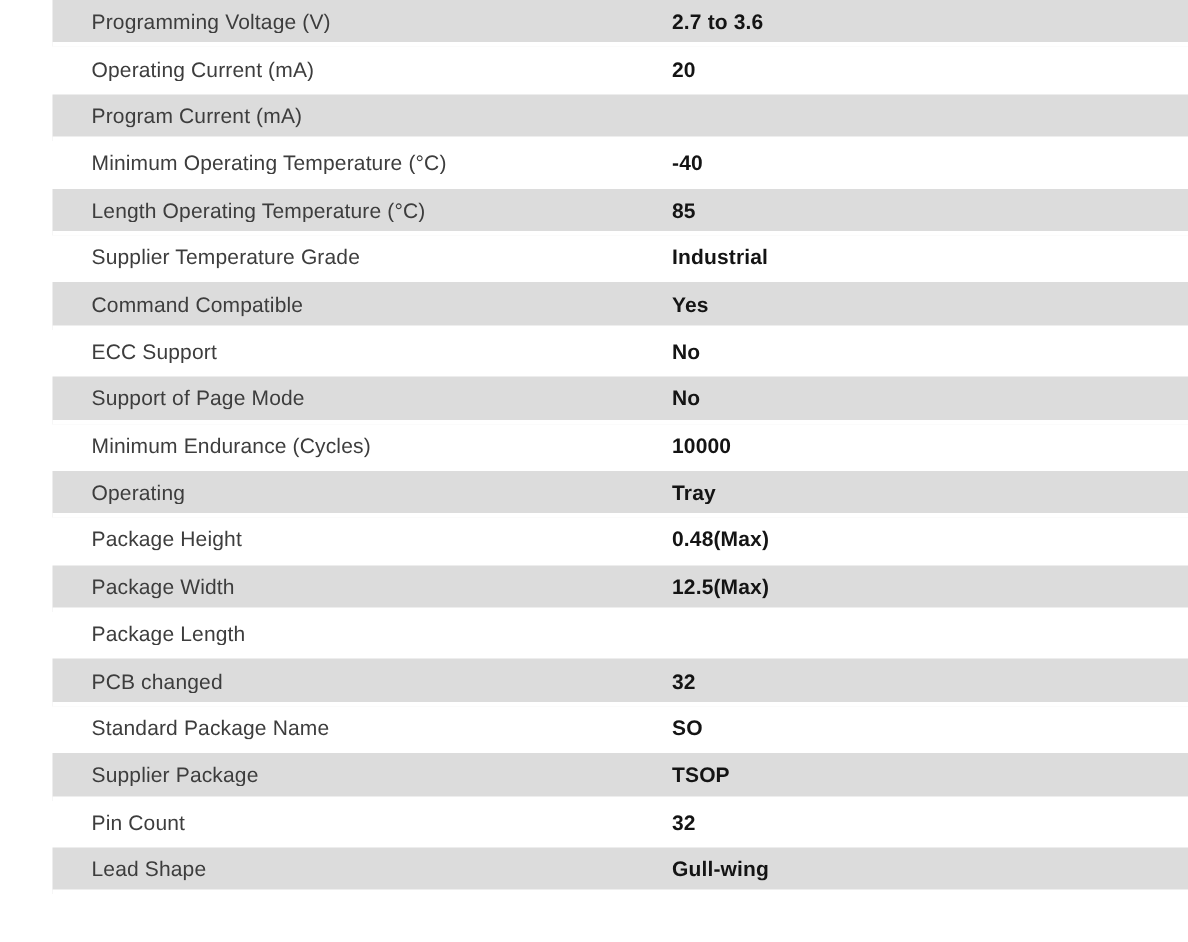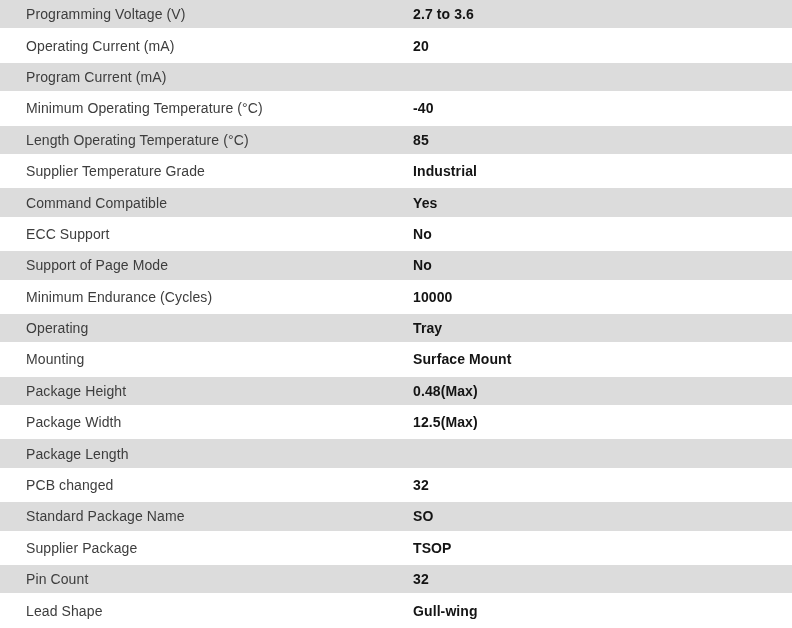--- a/index.html
+++ b/index.html
@@ -20,20 +20,21 @@
     overflow:hidden;
     background:var(--row-bg);
   }
   .spec-row{
     box-sizing:border-box;
     height:31.4px;
     display:flex;
     align-items:center;
     background:var(--row-bg);
     border-bottom:3px solid #ffffff;
+    margin-left:35px;
   }
   .spec-row:nth-child(odd){
     background:var(--row-alt-bg);
   }
   .spec-label{
     box-sizing:border-box;
     width:413px;
     padding-left:26px;
     flex:0 0 413px;
     font-size:14px;
@@ -104,24 +105,20 @@
   <div class="spec-row">
     <div class="spec-label">Minimum Endurance (Cycles)</div>
     <div class="spec-value">10000</div>
   </div>
 
   <div class="spec-row">
     <div class="spec-label">Operating</div>
     <div class="spec-value">Tray</div>
   </div>
 
-  <div class="spec-row">
-    <div class="spec-label">Mounting</div>
-    <div class="spec-value">Surface Mount</div>
-  </div>
 
   <div class="spec-row">
     <div class="spec-label">Package Height</div>
     <div class="spec-value">0.48(Max)</div>
   </div>
 
   <div class="spec-row">
     <div class="spec-label">Package Width</div>
     <div class="spec-value">12.5(Max)</div>
   </div>

